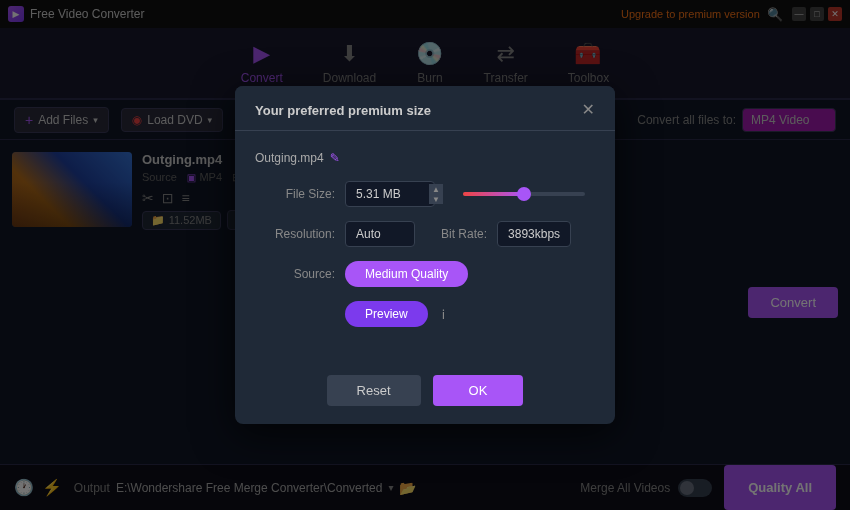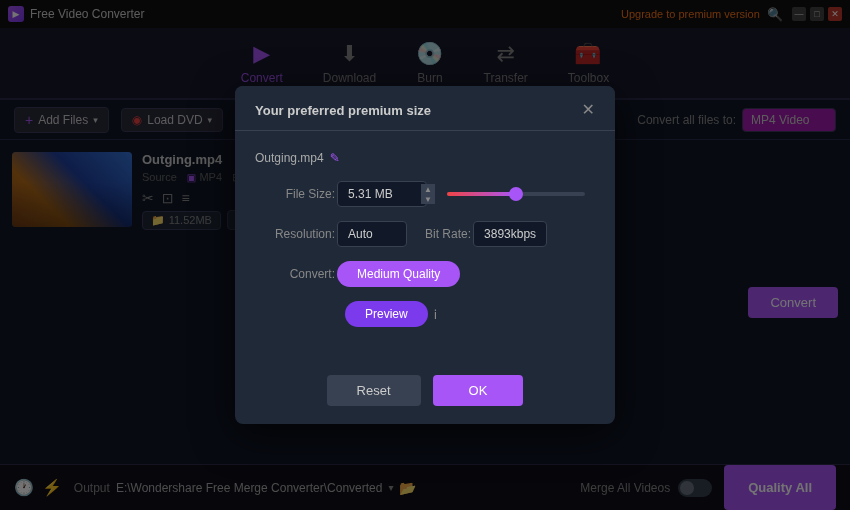--- a/index.html
+++ b/index.html
@@ -309,21 +309,21 @@
     }
     
     #dialog-filename-row {
       display: flex; align-items: center; gap: 6px;
       margin-bottom: 16px;
     }
     #dialog-filename { color: #aaa; font-size: 12px; }
     #edit-icon { color: #a855f7; font-size: 12px; cursor: pointer; }
 
     .form-row {
-      display: flex; align-items: center; gap: 2px; margin-bottom: 14px;
+      display: flex; align-items: center; gap: 10px; margin-bottom: 14px;
     }
     .form-label {
       color: #888; font-size: 12px; width: 80px; text-align: right; flex-shrink: 0;
     }
     .form-control {
       background: #111827;
       border: 1px solid #374151;
       border-radius: 4px;
       padding: 5px 10px;
       color: #ccc;
@@ -598,21 +598,21 @@
           <option>Auto</option>
           <option>1080p</option>
           <option>720p</option>
           <option>480p</option>
         </select>
         <span style="margin-left:16px;color:#888;font-size:12px;">Bit Rate:</span>
         <div class="bitrate-display">3893kbps</div>
       </div>
 
       <div class="form-row">
-        <span class="form-label">Convert:</span>
+        <span class="form-label">Source:</span>
         <button id="quality-btn">Medium Quality</button>
       </div>
 
       <div class="form-row" style="margin-left:90px;">
         <button id="preview-btn">Preview</button>
         <span class="info-icon">ℹ</span>
       </div>
     </div>
 
     <div id="dialog-footer">

